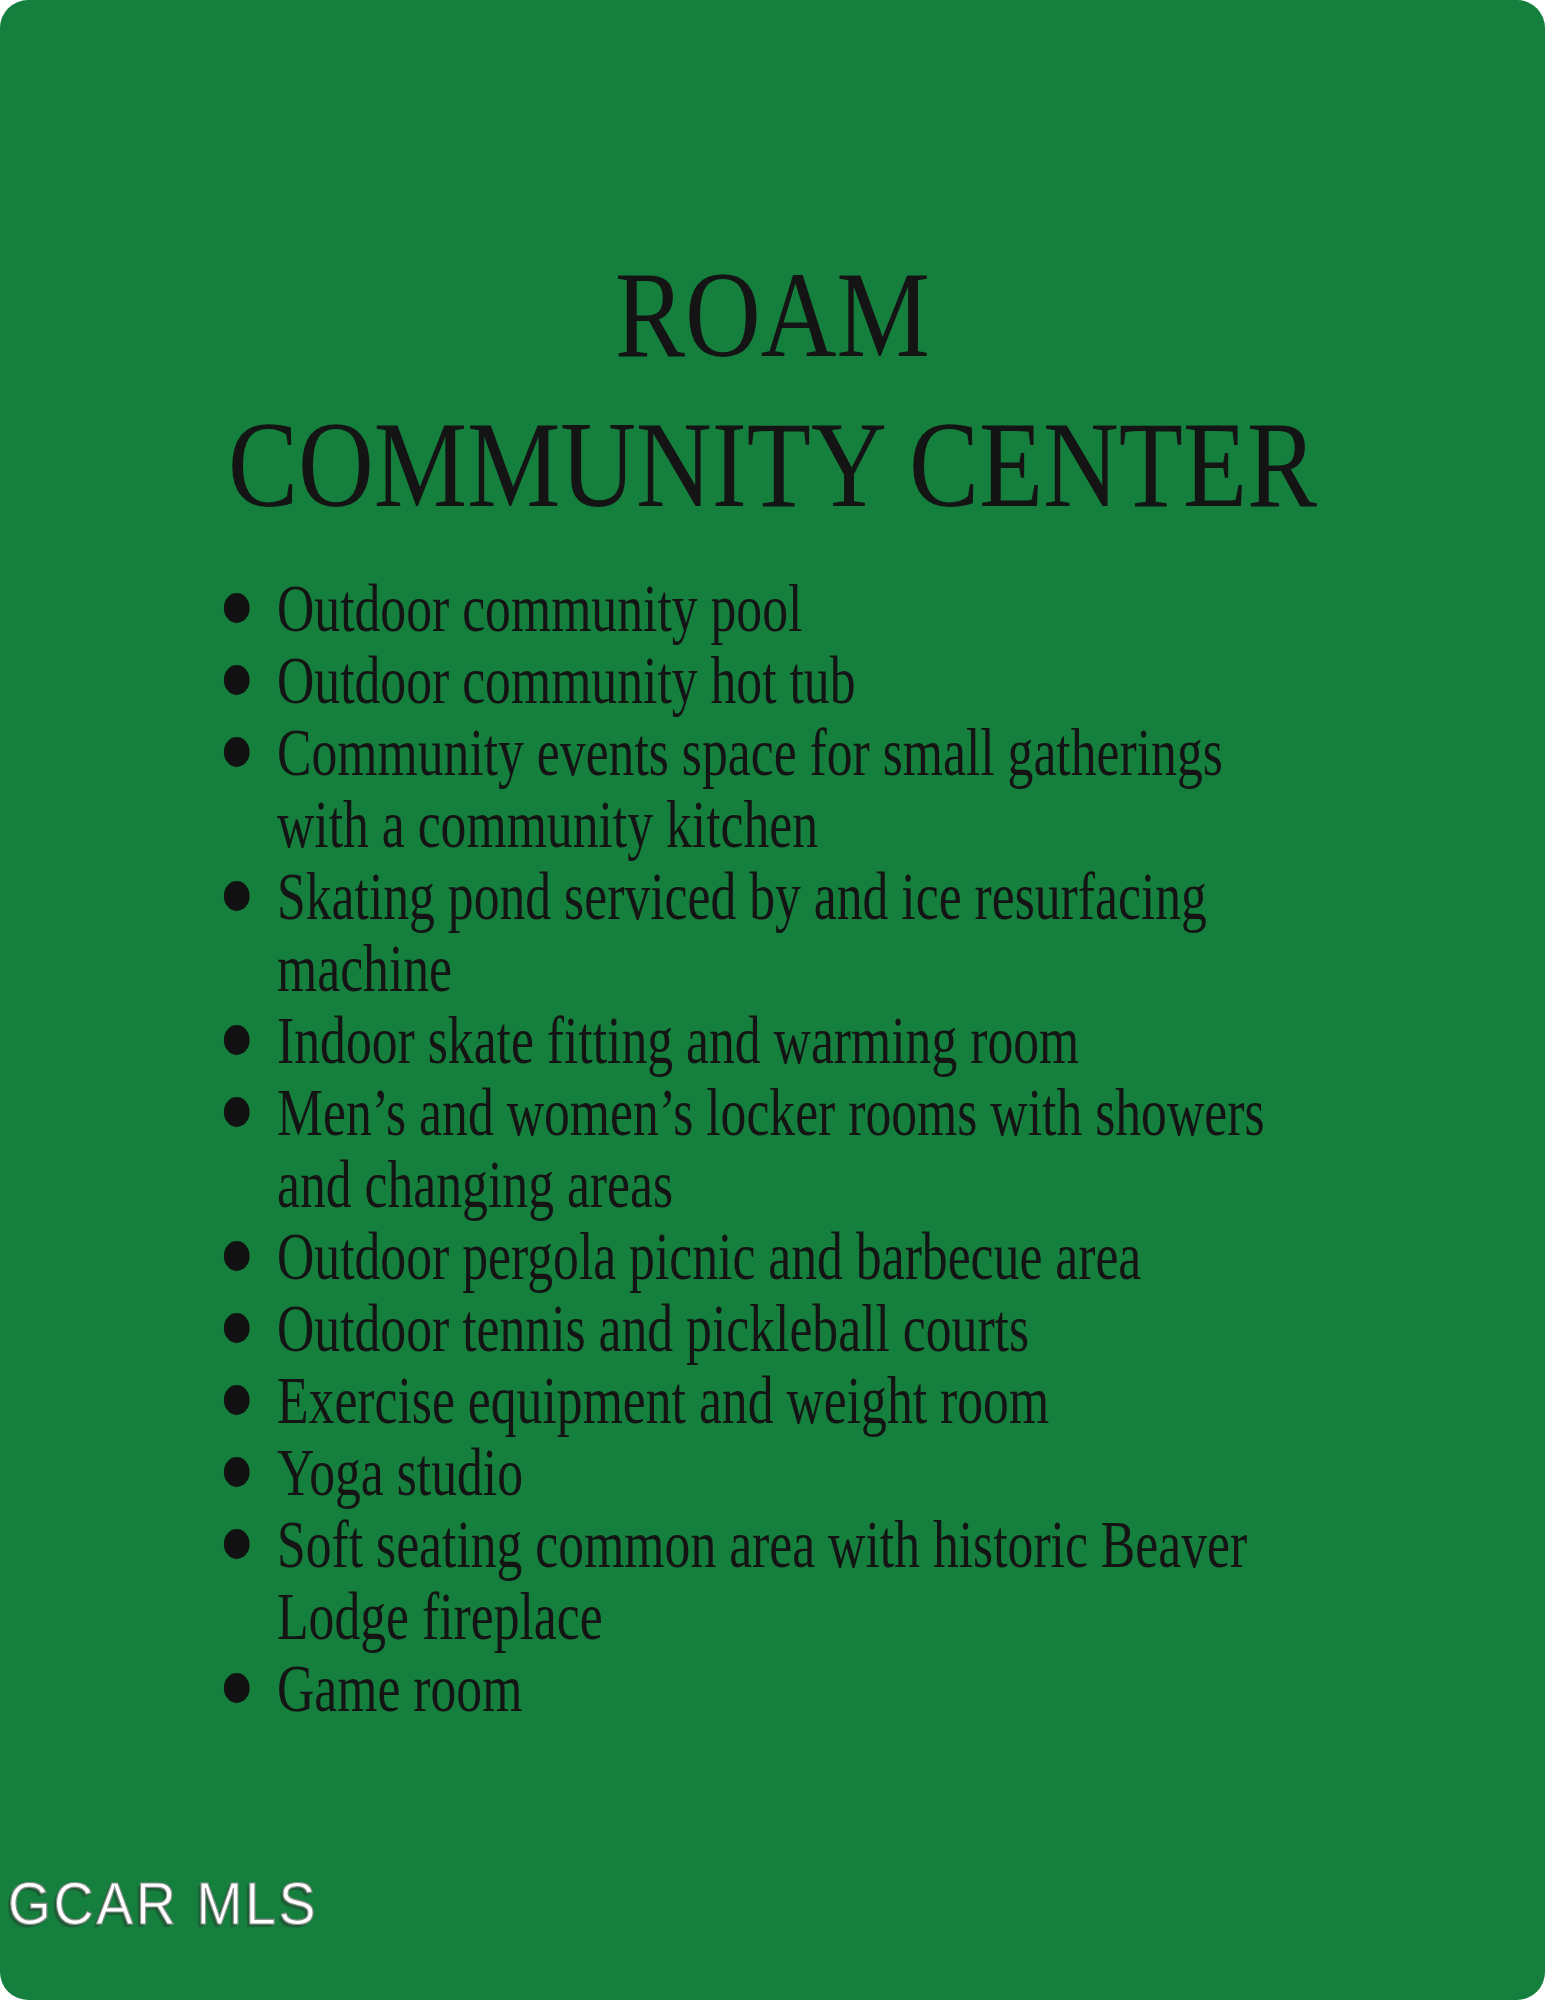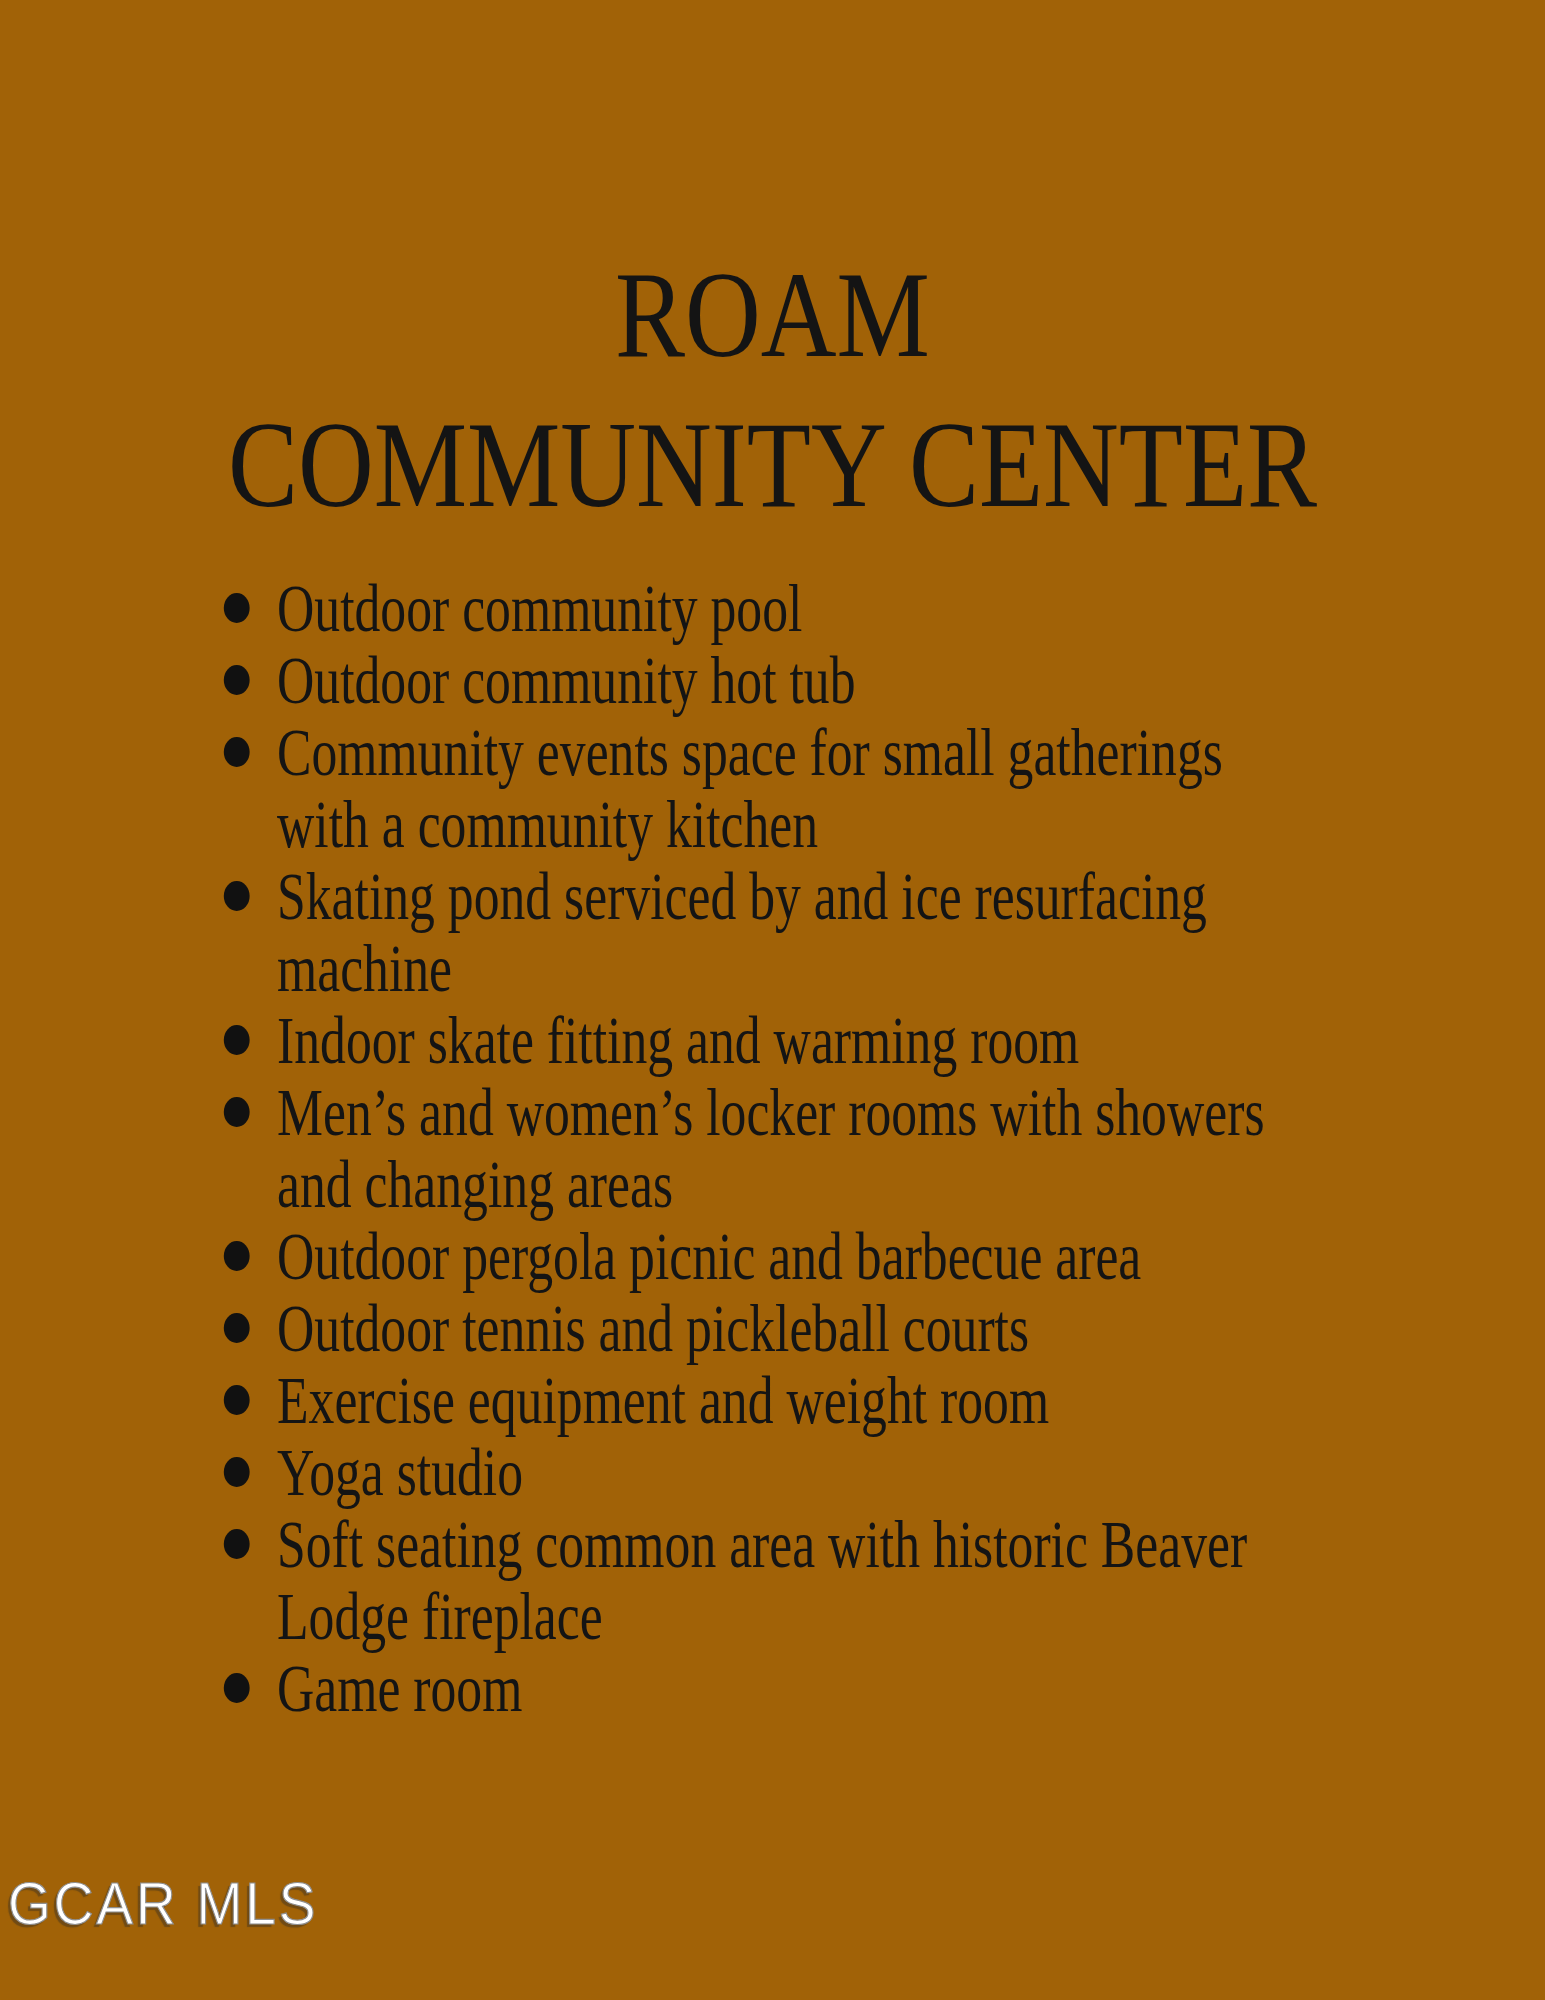--- a/index.html
+++ b/index.html
@@ -4,24 +4,25 @@
 <style>
   html, body {
     margin: 0;
     padding: 0;
     background: #ffffff;
   }
   .page {
     position: relative;
     width: 1545px;
     height: 2000px;
-    background: #a16207;
+    background: #15803d;
     overflow: hidden;
     font-family: "Liberation Serif", serif;
     color: #141414;
+    border-radius: 28px;
   }
   
   .titles {
     position: absolute;
     top: 240px;
     left: 0;
     width: 1545px;
     text-align: center;
     font-size: 122px;
     line-height: 150px;

